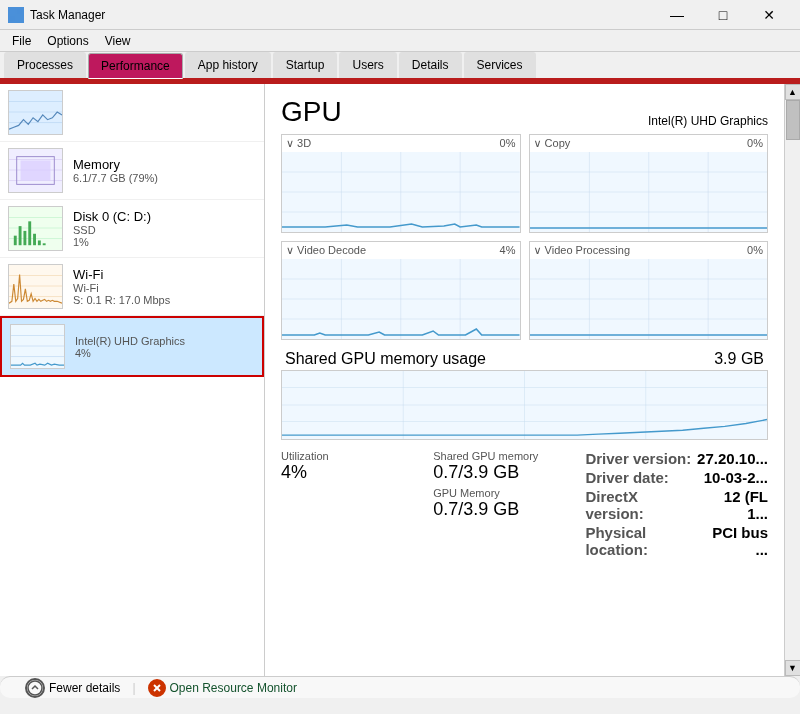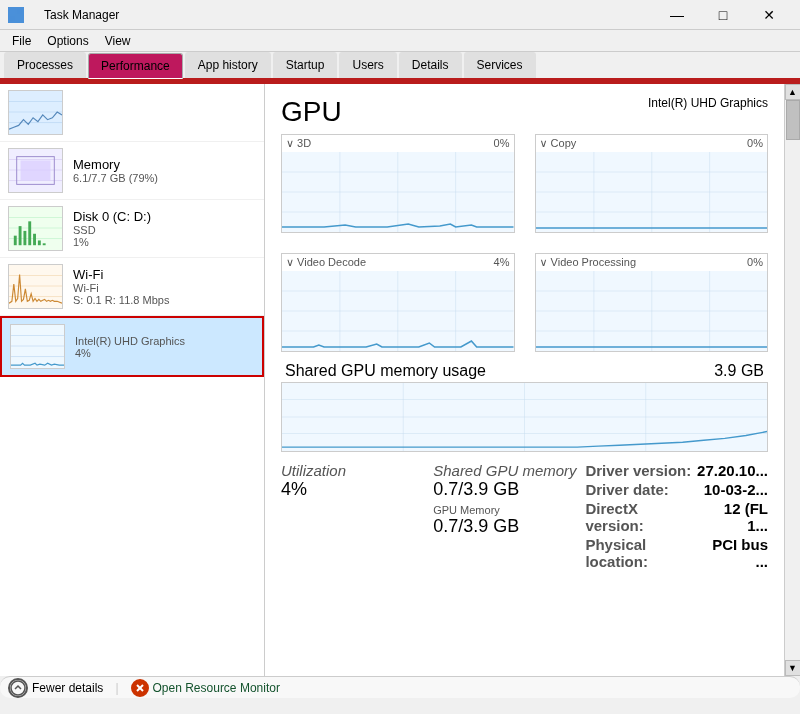--- a/index.html
+++ b/index.html
@@ -5,21 +5,21 @@
     * { box-sizing: border-box; margin: 0; padding: 0; }
     body { font-family: 'Segoe UI', Arial, sans-serif; font-size: 12px; background: #f0f0f0; color: #000; width: 800px; height: 714px; overflow: hidden; }
 
     
     .title-bar {
       background: #f0f0f0;
       display: flex; align-items: center; justify-content: space-between;
       height: 30px; padding: 0 8px;
       border-bottom: 1px solid #ccc;
     }
-    .title-bar-left { display: flex; align-items: center; gap: 20px; font-size: 12px; }
+    .title-bar-left { display: flex; align-items: center; gap: 6px; font-size: 12px; }
     .title-bar-icon { width: 16px; height: 16px; background: #4a90d9; display: flex; align-items: center; justify-content: center; color: white; font-size: 9px; }
     .title-bar-controls { display: flex; gap: 0; }
     .title-bar-btn { width: 46px; height: 30px; border: none; background: transparent; cursor: pointer; font-size: 14px; display: flex; align-items: center; justify-content: center; }
 
     
     .menu-bar {
       display: flex; align-items: center; height: 22px; padding: 0 4px;
       border-bottom: 1px solid #ccc; background: #f0f0f0;
     }
     .menu-item { padding: 2px 8px; cursor: pointer; font-size: 12px; }
@@ -78,44 +78,44 @@
     .wifi-thumb svg { width: 100%; height: 100%; }
 
     
     .gpu-thumb { background: #eef8ff; }
     .gpu-thumb svg { width: 100%; height: 100%; }
 
     
     .content {
       flex: 1; padding: 12px 16px; overflow-y: auto; background: white; position: relative;
     }
-    .content-header { display: flex; justify-content: space-between; align-items: flex-start; margin-bottom: 6px; }
+    .content-header { display: flex; justify-content: space-between; align-items: flex-end; margin-bottom: 6px; }
     .content-title { font-size: 28px; font-weight: 300; }
     .content-subtitle { font-size: 12px; text-align: right; }
 
     
     .charts-grid-top {
-      display: grid; grid-template-columns: 1fr 1fr; gap: 20px; margin-bottom: 8px;
+      display: grid; grid-template-columns: 1fr 1fr; gap: 8px; margin-bottom: 8px;
     }
     .chart-box { border: 1px solid #ccc; }
     .chart-header { display: flex; justify-content: space-between; padding: 2px 4px; font-size: 11px; background: white; }
     .chart-header .label { color: #555; }
     .chart-header .label::before { content: '∨ '; }
     .chart-header .val { color: #555; }
     .chart-area { height: 80px; background: #f5fbff; position: relative; overflow: hidden; }
     .chart-area svg { width: 100%; height: 100%; }
 
     .chart-shared-header { display: flex; justify-content: space-between; padding: 2px 4px; font-size: 16px; text-align: center; }
     .chart-shared-area { height: 70px; background: #f5fbff; border: 1px solid #ccc; position: relative; overflow: hidden; }
     .chart-shared-area svg { width: 100%; height: 100%; }
 
     
     .stats-row { display: flex; margin-top: 10px; gap: 0; }
     .stat-col { flex: 1; }
-    .stat-label { font-size: 15px; color: #555; font-style: italic; }
+    .stat-label { font-size: 11px; color: #555; }
     .stat-value { font-size: 18px; font-weight: 300; }
     .stat-sub-label { font-size: 11px; color: #555; margin-top: 4px; }
     .stat-sub-value { font-size: 18px; font-weight: 300; }
 
     .stat-right-col { flex: 1.2; }
     .stat-right-row { display: flex; justify-content: space-between; font-size: 15px; margin-bottom: 2px; font-weight: bold; }
     .stat-right-key { color: #555; }
     .stat-right-val { color: #000; text-align: right; }
 
     
@@ -130,21 +130,21 @@
     }
     .scrollbar-thumb-area { flex: 1; width: 100%; position: relative; }
     .scrollbar-thumb {
       width: 14px; height: 40px; background: #c0c0c0; border: 1px solid #aaa;
       position: absolute; top: 0; left: 1px; cursor: pointer;
     }
 
     
     .bottom-bar {
       height: 22px; border-top: 1px solid #ccc; display: flex; align-items: center;
-      padding: 0 8px; gap: 12px; background: #f8f8f8; border-radius: 10px;
+      padding: 0 25px; gap: 12px; background: #f8f8f8; border-radius: 10px;
     }
     .fewer-details { display: flex; align-items: center; gap: 4px; cursor: pointer; font-size: 12px; }
     .fewer-details-icon { width: 20px; height: 20px; border-radius: 50%; border: 2px solid #555; display: flex; align-items: center; justify-content: center; font-size: 10px; }
     .separator { color: #ccc; }
     .open-monitor { display: flex; align-items: center; gap: 4px; cursor: pointer; color: #14532d; font-size: 12px; }
     .monitor-icon { width: 18px; height: 18px; border-radius: 50%; background: #cc3300; border: 2px solid #cc3300; display: flex; align-items: center; justify-content: center; color: white; font-size: 10px; font-weight: bold; }
   </style>
 </head>
 <body>
 
@@ -249,21 +249,21 @@
           <line x1="0" y1="11" x2="55" y2="11" stroke="#eecc99" stroke-width="0.5"></line>
           <line x1="0" y1="22" x2="55" y2="22" stroke="#eecc99" stroke-width="0.5"></line>
           <line x1="0" y1="33" x2="55" y2="33" stroke="#eecc99" stroke-width="0.5"></line>
 
           <polyline points="0,40 3,38 5,20 7,38 9,35 11,10 13,38 15,36 17,25 19,38 21,37 23,30 25,38 27,35 29,38 31,36 33,38 35,37 37,36 39,38 41,37 43,38 45,37 47,38 50,38 55,40" fill="none" stroke="#cc8833" stroke-width="1.2"></polyline>
         </svg>
       </div>
       <div class="sidebar-info">
         <div class="sidebar-title">Wi-Fi</div>
         <div class="sidebar-sub">Wi-Fi</div>
-        <div class="sidebar-sub">S: 0.1  R: 11.8 Mbps</div>
+        <div class="sidebar-sub">S: 0.1  R: 17.0 Mbps</div>
       </div>
     </div>
 
     <div class="sidebar-item active">
       <div class="sidebar-thumb gpu-thumb">
         <svg viewBox="0 0 55 45" preserveAspectRatio="none">
           <rect width="55" height="45" fill="#eef8ff"></rect>
           <line x1="0" y1="11" x2="55" y2="11" stroke="#aaccee" stroke-width="0.5"></line>
           <line x1="0" y1="22" x2="55" y2="22" stroke="#aaccee" stroke-width="0.5"></line>
           <line x1="0" y1="33" x2="55" y2="33" stroke="#aaccee" stroke-width="0.5"></line>

